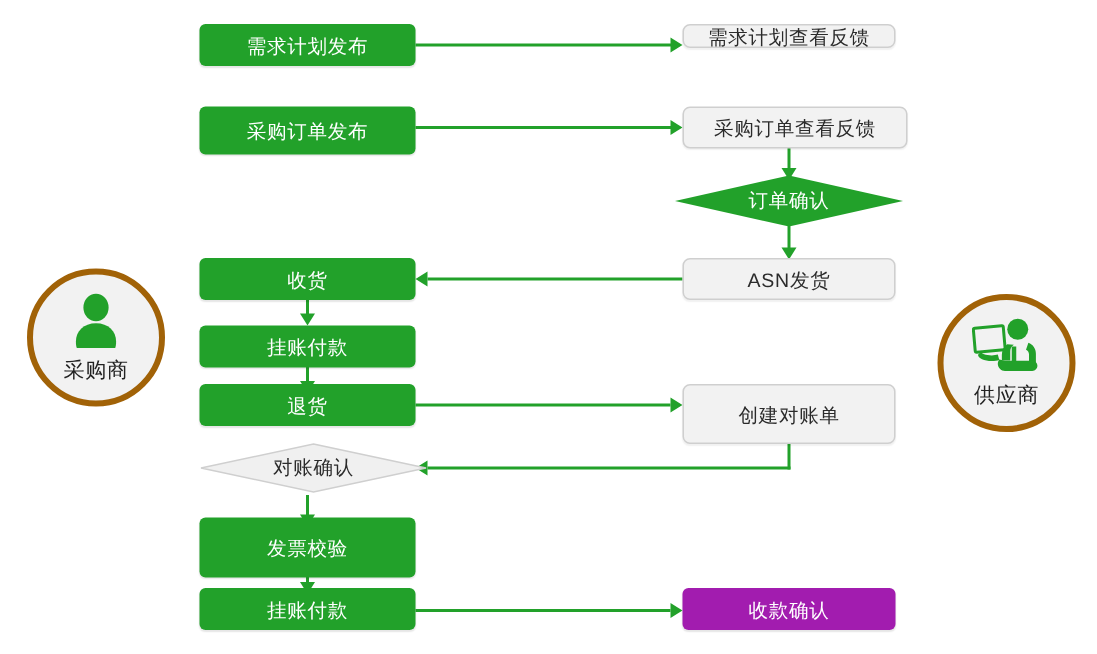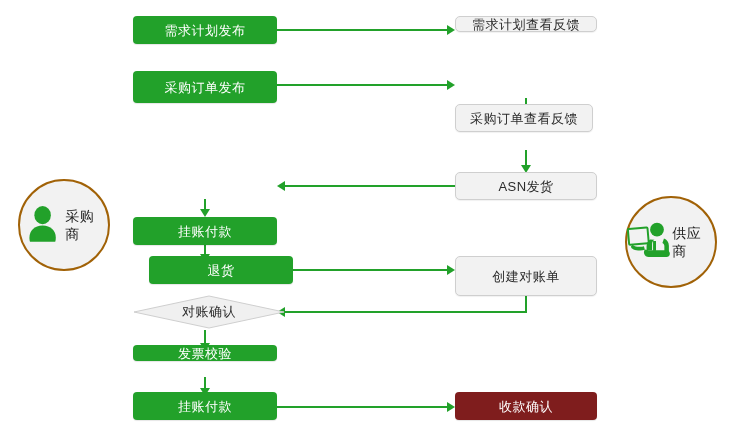--- a/index.html
+++ b/index.html
@@ -28,21 +28,21 @@
     box-shadow:0 1px 1px rgba(0,0,0,.10);
   }
   .node.grey{
     background:#f2f2f2;
     color:#2b2b2b;
     border:1px solid #cfcfcf;
     border-radius:5px;
     box-shadow:0 1px 1px rgba(0,0,0,.06);
   }
   .node.red{
-    background:#7f1d1d;
+    background:#a21caf;
     color:#ffffff;
     border-radius:4px;
     box-shadow:0 1px 1px rgba(0,0,0,.10);
   }
 
   
   .diamond{
     position:absolute;
     display:flex;align-items:center;justify-content:center;
     font-size:13px;white-space:nowrap;letter-spacing:.5px;
@@ -61,22 +61,22 @@
   .arrow.right{border-top:5px solid transparent;border-bottom:5px solid transparent;border-left:8px solid #22a12a;}
   .arrow.left{border-top:5px solid transparent;border-bottom:5px solid transparent;border-right:8px solid #22a12a;}
   .arrow.down{border-left:5px solid transparent;border-right:5px solid transparent;border-top:8px solid #22a12a;}
 
   
   .actor{
     position:absolute;
     width:92px;height:92px;
     border-radius:50%;
     background:#f2f2f2;
-    border:2px solid #a16207;
-    display:flex;
+    border:4px solid #a16207;
+    display:flex;flex-direction:column;
     align-items:center;justify-content:center;
     box-sizing:border-box;
   }
   .actor .aicon{width:46px;height:42px;display:block;}
   .actor .alabel{
     font-size:14px;color:#222222;margin-top:2px;letter-spacing:.5px;
   }
 </style>
 </head>
 <body>
@@ -144,38 +144,45 @@
 
   <div class="ln h" style="left:277px;top:406px;width:170px;"></div>
   <div class="arrow right" style="left:447px;top:402px;"></div>
 
   <div class="node green" style="left:133px;top:16px;width:144px;height:28px;">需求计划发布</div>
 
   <div class="node grey" style="left:455px;top:16px;width:142px;height:16px;">需求计划查看反馈</div>
 
   <div class="node green" style="left:133px;top:71px;width:144px;height:32px;">采购订单发布</div>
 
-  <div class="node grey" style="left:455px;top:71px;width:138px;height:28px;margin-top:33px;">采购订单查看反馈</div>
+  <div class="node grey" style="left:455px;top:71px;width:150px;height:28px;">采购订单查看反馈</div>
 
+  <div class="diamond green-d" style="left:450px;top:117px;width:152px;height:34px;">
+    <svg class="dshape" viewBox="0 0 152 34" preserveAspectRatio="none">
+      <polygon points="76,0 152,17 76,34 0,17" fill="#22a12a"></polygon>
+    </svg>
+    <span class="dlabel">订单确认</span>
+  </div>
 
   <div class="node grey" style="left:455px;top:172px;width:142px;height:28px;">ASN发货</div>
 
+  <div class="node green" style="left:133px;top:172px;width:144px;height:28px;">收货</div>
 
   <div class="node green" style="left:133px;top:217px;width:144px;height:28px;">挂账付款</div>
 
-  <div class="node green" style="left:133px;top:256px;width:144px;height:28px;margin-left:16px;">退货</div>
+  <div class="node green" style="left:133px;top:256px;width:144px;height:28px;">退货</div>
 
   <div class="node grey" style="left:455px;top:256px;width:142px;height:40px;">创建对账单</div>
 
   <div class="diamond white-d" style="left:133px;top:295px;width:152px;height:34px;">
     <svg class="dshape" viewBox="0 0 152 34" preserveAspectRatio="none">
       <polygon points="76,1 151,17 76,33 1,17" fill="#f0f0f0" stroke="#cfcfcf" stroke-width="1"></polygon>
     </svg>
     <span class="dlabel">对账确认</span>
   </div>
 
-  <div class="node green" style="left:133px;top:345px;width:144px;height:16px;">发票校验</div>
+  <div class="node green" style="left:133px;top:345px;width:144px;height:40px;">发票校验</div>
 
   <div class="node green" style="left:133px;top:392px;width:144px;height:28px;">挂账付款</div>
 
   <div class="node red" style="left:455px;top:392px;width:142px;height:28px;">收款确认</div>
 
 </div>
 
 </body></html>

